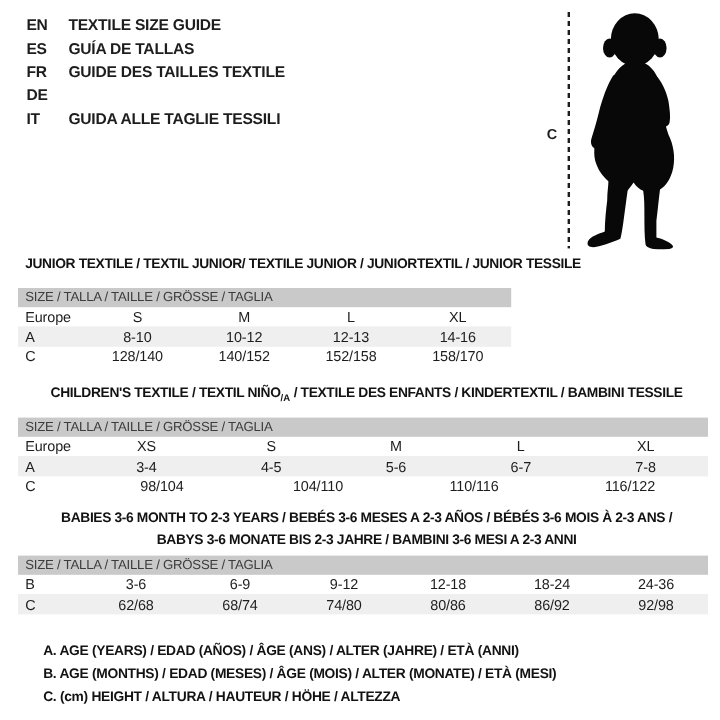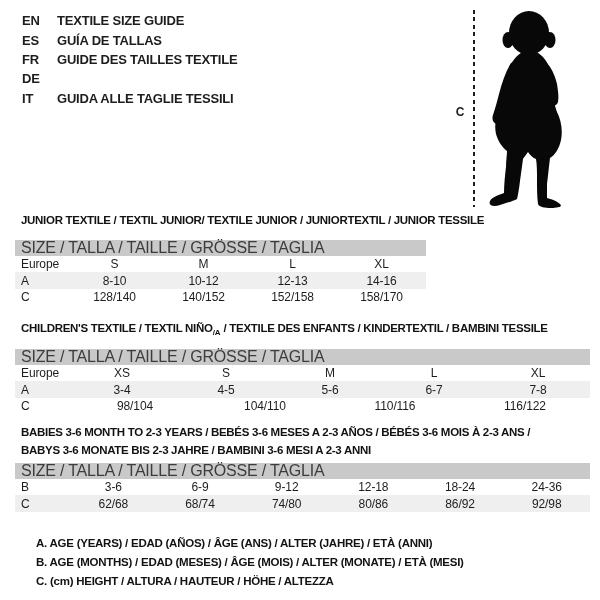--- a/index.html
+++ b/index.html
@@ -22,28 +22,28 @@
   .fig-label{position:absolute;left:452px;top:105px;width:16px;text-align:center;
     font-size:12px;font-weight:bold;}
   .baby{position:absolute;left:483px;top:8px;color:var(--silhouette,#080808);}
 
   
   .tbl{position:absolute;left:15px;}
   .tbl.t0{top:212px;width:411px;}
   .tbl.t1{top:320px;width:575px;}
   .tbl.t2{top:423px;width:575px;}
   .tbl-title{font-size:11.5px;font-weight:bold;letter-spacing:-0.3px;color:#121212;
-    padding-left:6px;line-height:16px;white-space:nowrap;}
+    padding-left:6px;line-height:16px;white-space:nowrap;text-align:center;}
   .t2 .tbl-title{line-height:18px;}
   .t0 .tbl-title{margin-bottom:12px;}
   .t1 .tbl-title{margin-bottom:11px;}
   .t2 .tbl-title{margin-bottom:4px;}
   .sub{font-size:8px;position:relative;top:2.5px;letter-spacing:0;}
   .tbl-head{height:16px;line-height:16px;background:var(--header-bar,#c9c9c9);
-    color:#3c3c3c;font-size:16px;padding-left:6px;letter-spacing:-0.2px;}
+    color:#3c3c3c;font-size:11px;padding-left:6px;letter-spacing:-0.2px;}
   .row{display:flex;height:16.4px;align-items:center;font-size:12px;letter-spacing:-0.1px;}
   .row.shaded{background:var(--alt-row,#efefef);}
   .rlabel{width:49px;padding-left:6px;flex:none;}
   .cell{flex:1;text-align:center;}
 
   
   .notes{position:absolute;left:22px;top:534px;margin-left:14px;}
   .note-line{font-size:11.5px;font-weight:bold;line-height:19px;letter-spacing:-0.25px;
     color:#121212;white-space:nowrap;}
 </style>

